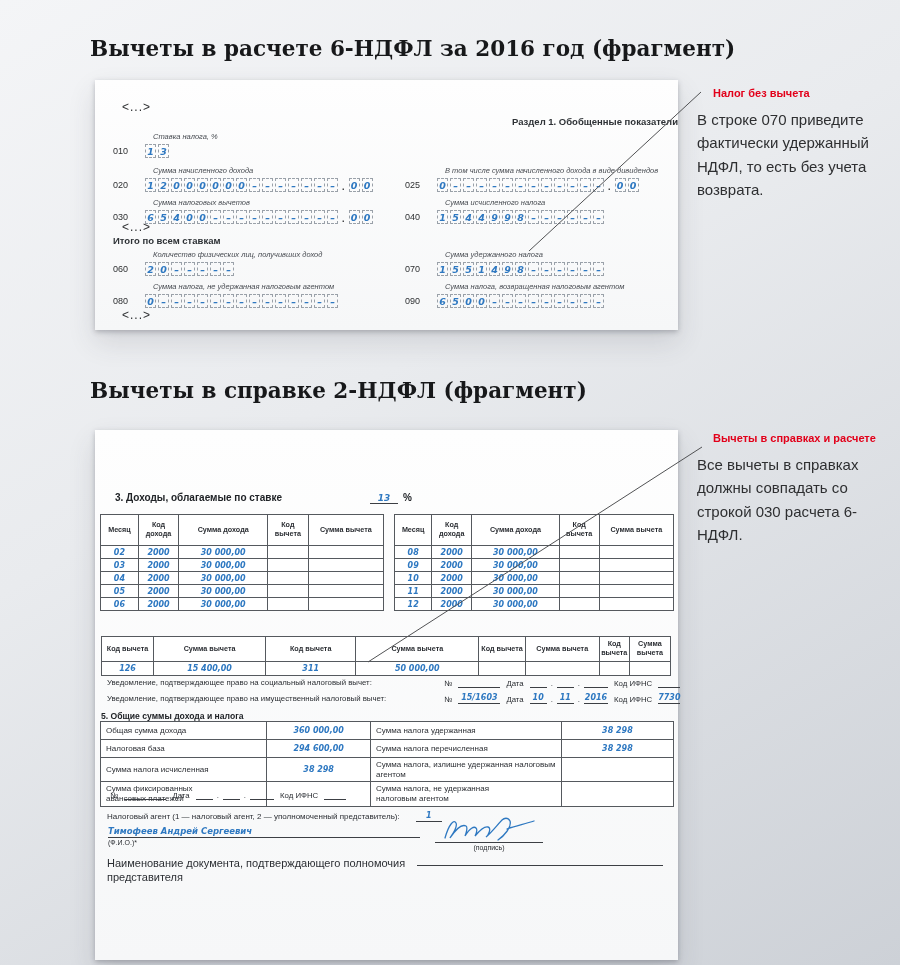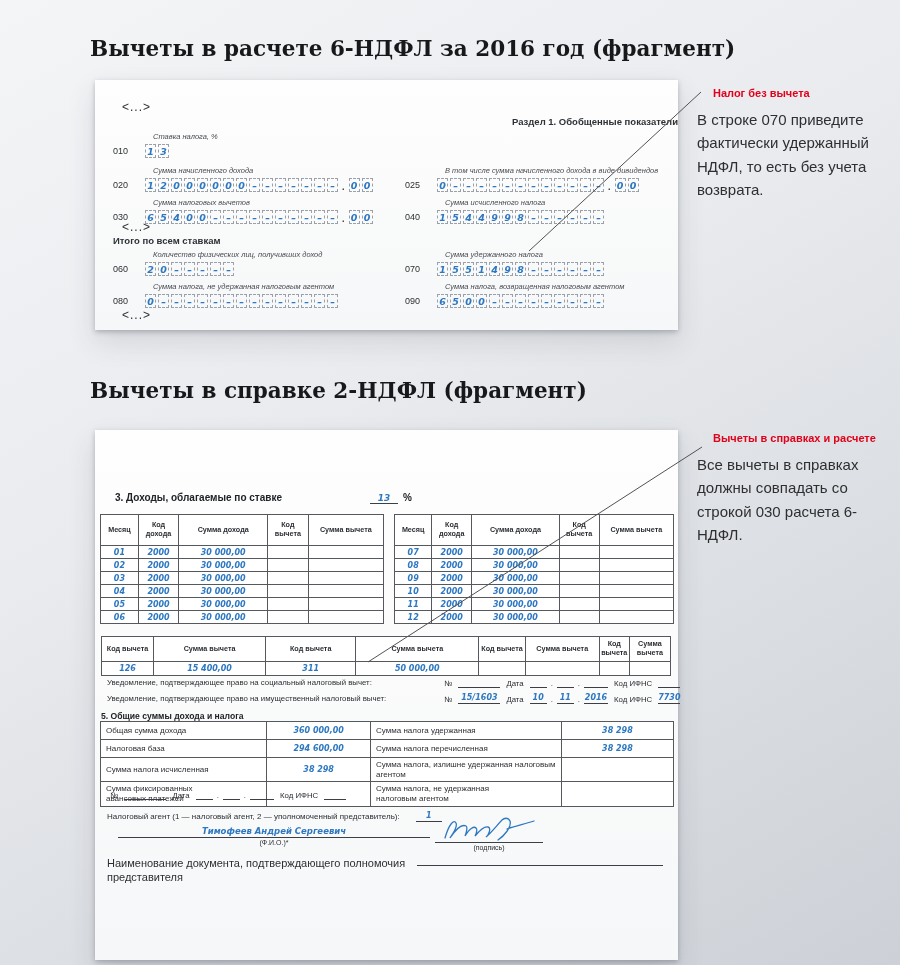--- a/index.html
+++ b/index.html
@@ -106,21 +106,21 @@
     color:#2e78c1;font-style:italic;font-weight:bold;font-family:"DejaVu Sans",sans-serif;font-size:8px;
     margin:0 3px;line-height:1.1;
   }
   .w-no{width:42px}.w-d1{width:17px}.w-d2{width:17px}.w-d3{width:24px}.w-ifns{width:22px}
   .dotsep{flex:none;margin:0 1px}
 
   .agent{position:absolute;left:12px;top:382px;display:flex;font-size:8px;color:#2b2e33}
   .agent .lab{flex:none}
   .agent .uline{margin-left:16px}
 
-  .fio{position:absolute;left:23px;top:396px;width:312px;text-align:center}
+  .fio{position:absolute;left:13px;top:396px;width:312px;}
   .fio .name{
     display:block;border-bottom:1px solid #3c3f44;padding-bottom:1px;
     color:#2e78c1;font-style:italic;font-weight:bold;font-family:"DejaVu Sans",sans-serif;font-size:8.5px;
   }
   .cap{font-size:7px;color:#2b2e33;margin-top:1px}
   .sign{position:absolute;left:340px;top:384px;width:108px;text-align:center}
   .sign .pad{border-bottom:1px solid #3c3f44;height:28px;display:flex;align-items:flex-end;justify-content:center}
   .docrow{position:absolute;left:12px;top:426px;font-size:11px;color:#2b2e33;width:320px;line-height:1.3}
   .docline{position:absolute;left:322px;top:434px;width:246px;border-bottom:1px solid #3c3f44;height:1px}
 </style>
@@ -355,27 +355,20 @@
           <tr>
             <th>Месяц</th>
             <th>Код дохода</th>
             <th>Сумма дохода</th>
             <th>Код вычета</th>
             <th>Сумма вычета</th>
           </tr>
         </thead>
       <tbody>
           <tr>
-            <td class="bluev">01</td>
-            <td class="bluev">2000</td>
-            <td class="bluev">30 000,00</td>
-            <td></td>
-            <td></td>
-          </tr>
-          <tr>
             <td class="bluev">02</td>
             <td class="bluev">2000</td>
             <td class="bluev">30 000,00</td>
             <td></td>
             <td></td>
           </tr>
           <tr>
             <td class="bluev">03</td>
             <td class="bluev">2000</td>
             <td class="bluev">30 000,00</td>
@@ -410,27 +403,20 @@
       <thead>
           <tr>
             <th>Месяц</th>
             <th>Код дохода</th>
             <th>Сумма дохода</th>
             <th>Код вычета</th>
             <th>Сумма вычета</th>
           </tr>
         </thead>
       <tbody>
-          <tr>
-            <td class="bluev">07</td>
-            <td class="bluev">2000</td>
-            <td class="bluev">30 000,00</td>
-            <td></td>
-            <td></td>
-          </tr>
           <tr>
             <td class="bluev">08</td>
             <td class="bluev">2000</td>
             <td class="bluev">30 000,00</td>
             <td></td>
             <td></td>
           </tr>
           <tr>
             <td class="bluev">09</td>
             <td class="bluev">2000</td>

